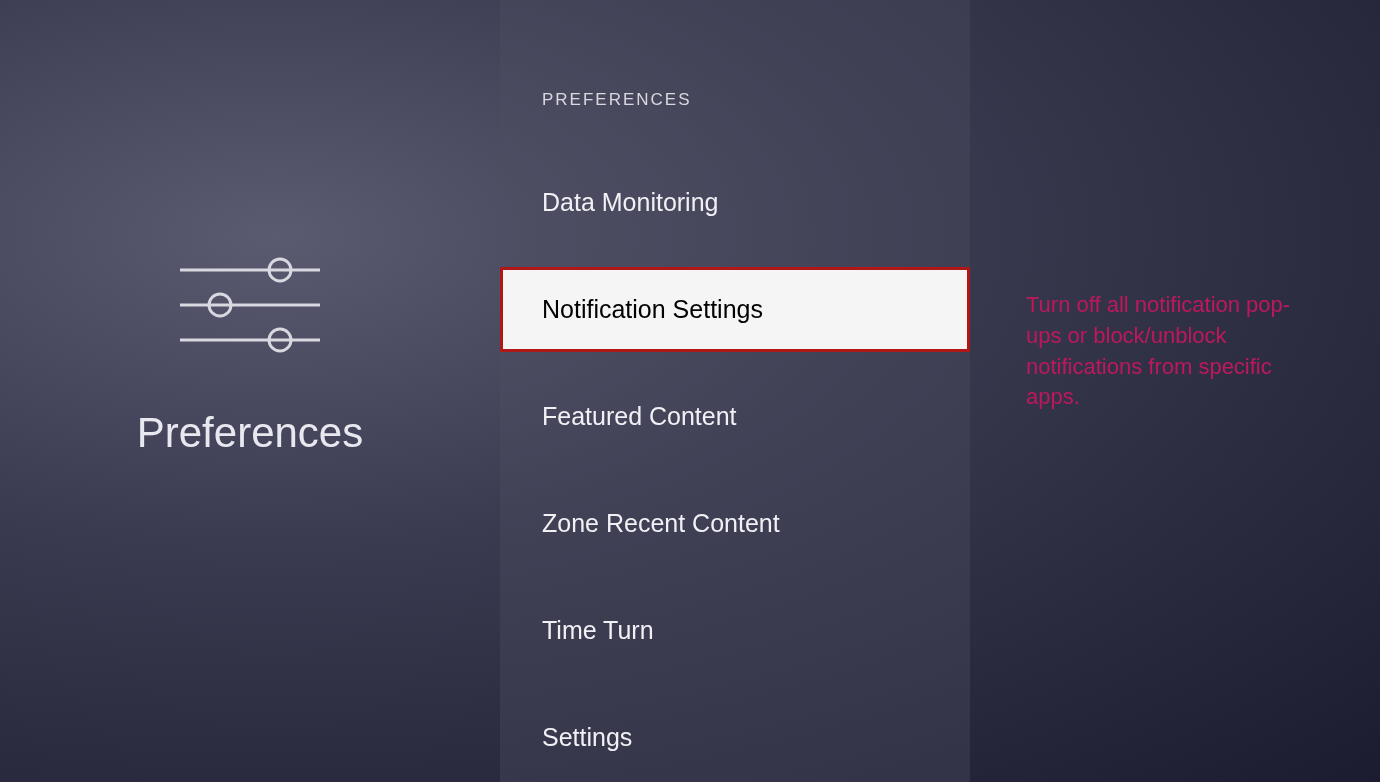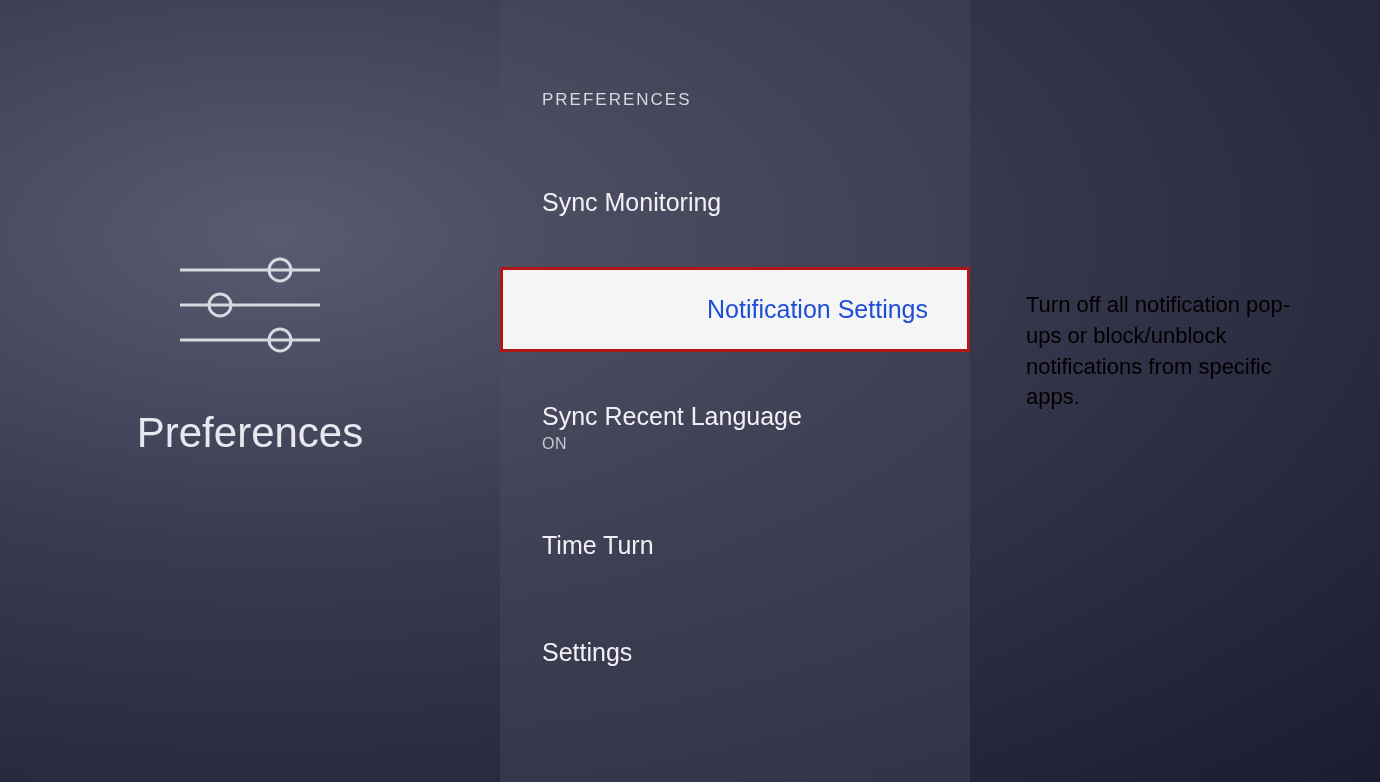--- a/index.html
+++ b/index.html
@@ -50,40 +50,39 @@
     padding: 28px 42px;
     font-size: 25px;
     font-weight: 500;
     color: #f0f0f5;
     cursor: pointer;
     margin-bottom: 22px;
     position: relative;
   }
   .menu-item.selected {
     background: #f5f5f5;
-    color: #1d4ed8;
+    color: #000000;
     border: 3px solid #b01818;
     padding: 25px 39px;
-    text-align: right;
   }
   .menu-item .sub {
     font-size: 16px;
     font-weight: 400;
     color: #c8c8d0;
     margin-top: 4px;
     letter-spacing: 0.5px;
   }
   .right-panel {
     flex: 1;
     padding: 290px 60px 0 56px;
   }
   .description {
     font-size: 22px;
     line-height: 1.4;
-    color: #000000;
+    color: #be185d;
     font-weight: 400;
     max-width: 300px;
   }
 </style>
 </head>
 <body>
 
 <div class="left-panel">
   <div class="sliders-icon">
     <svg width="160" height="120" viewBox="0 0 160 120">
@@ -95,31 +94,33 @@
       <circle cx="110" cy="95" r="11" fill="none" stroke="#d8d8e0" stroke-width="3"></circle>
     </svg>
   </div>
   <div class="left-title">Preferences</div>
 </div>
 
 <div class="center-panel">
   <div class="section-header">PREFERENCES</div>
 
   <div class="menu-item">
-    <div>Sync Monitoring</div>
+    <div>Data Monitoring</div>
   </div>
 
   <div class="menu-item selected">
     <div>Notification Settings</div>
   </div>
 
+  <div class="menu-item">
+    <div>Featured Content</div>
+  </div>
 
   <div class="menu-item">
-    <div>Sync Recent Language</div>
-    <div class="sub">ON</div>
+    <div>Zone Recent Content</div>
   </div>
 
   <div class="menu-item">
     <div>Time Turn</div>
   </div>
 
   <div class="menu-item">
     <div>Settings</div>
   </div>
 </div>

